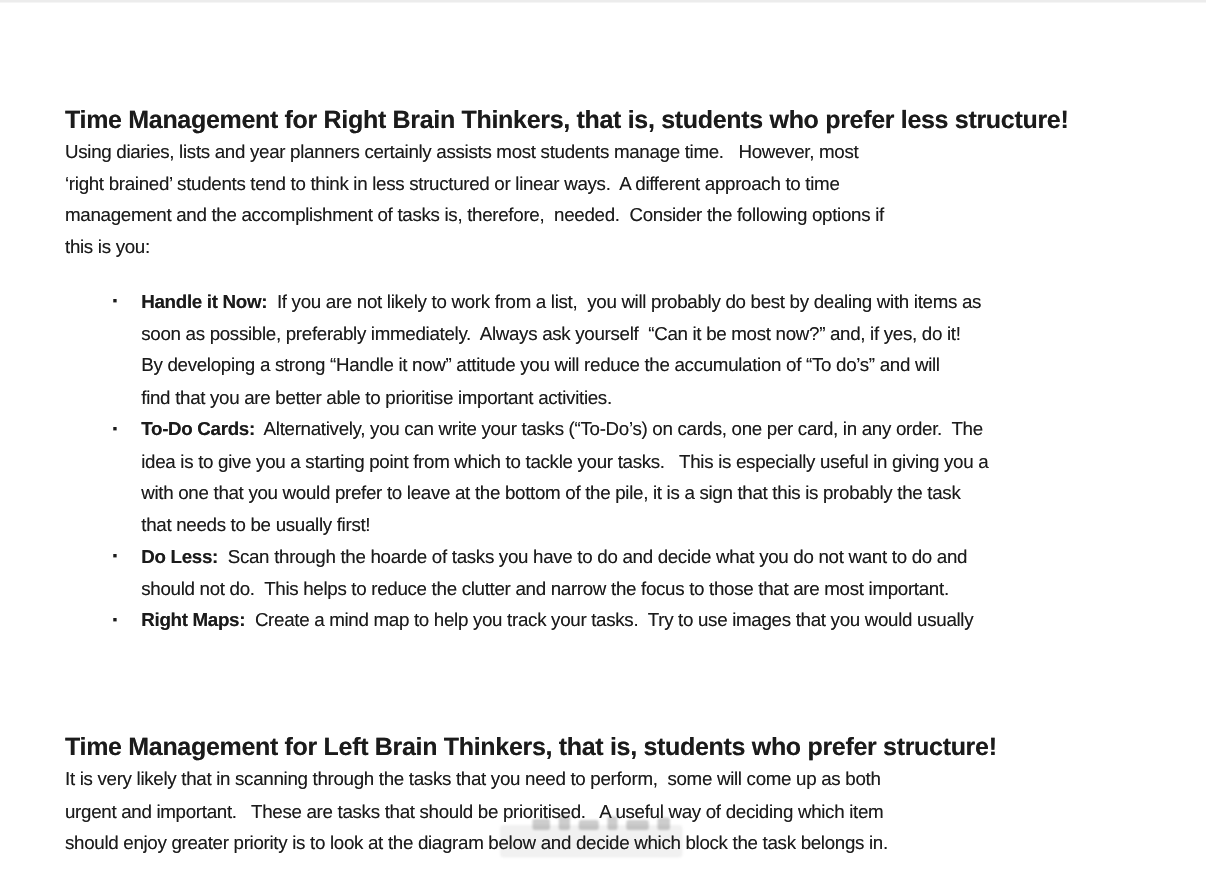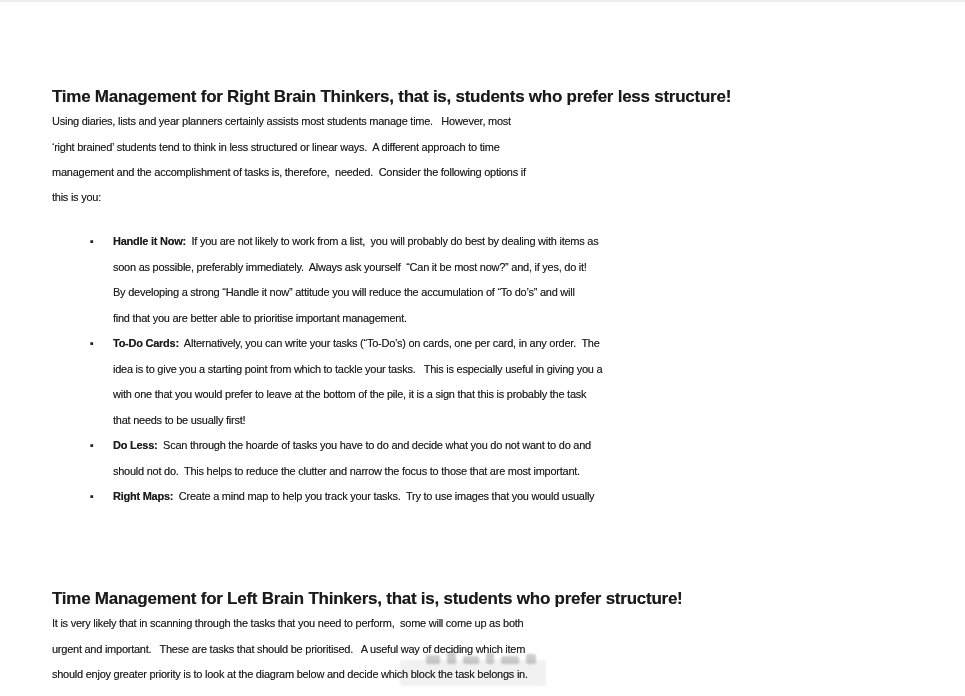--- a/index.html
+++ b/index.html
@@ -19,28 +19,28 @@
     height: 2px;
     background: #ececec;
   }
   .textblock {
     position: absolute;
     left: 52px;
     right: 30px;
   }
   .line {
     white-space: pre;
-    font-size: 11px;
+    font-size: 15px;
     line-height: 25.3px;
     letter-spacing: -0.25px;
     text-shadow: 0 0 0.4px rgba(0,0,0,0.45);
   }
   .heading {
     font-weight: bold;
-    font-size: 17px;
+    font-size: 20px;
     line-height: 25.3px;
     white-space: pre;
     letter-spacing: -0.25px;
     text-shadow: 0 0 0.5px rgba(0,0,0,0.55);
   }
   ul.bullet-list {
     list-style: none;
     margin: 0;
     padding: 0;
     position: absolute;
@@ -127,21 +127,21 @@
     <div class="line">this is you:</div>
   </div>
 
   <ul class="bullet-list">
 
     <li>
       <span class="marker">▪</span>
       <div class="line"><span class="bullet-label">Handle it Now:</span><span>  If you are not likely to work from a list,  you will probably do best by dealing with items as</span></div>
       <div class="line">soon as possible, preferably immediately.  Always ask yourself  “Can it be most now?” and, if yes, do it!</div>
       <div class="line">By developing a strong “Handle it now” attitude you will reduce the accumulation of “To do’s” and will</div>
-      <div class="line">find that you are better able to prioritise important management.</div>
+      <div class="line">find that you are better able to prioritise important activities.</div>
     </li>
 
     <li>
       <span class="marker">▪</span>
       <div class="line"><span class="bullet-label">To-Do Cards:</span><span>  Alternatively, you can write your tasks (“To-Do’s) on cards, one per card, in any order.  The</span></div>
       <div class="line">idea is to give you a starting point from which to tackle your tasks.   This is especially useful in giving you a</div>
       <div class="line">with one that you would prefer to leave at the bottom of the pile, it is a sign that this is probably the task</div>
       <div class="line">that needs to be usually first!</div>
     </li>
 

